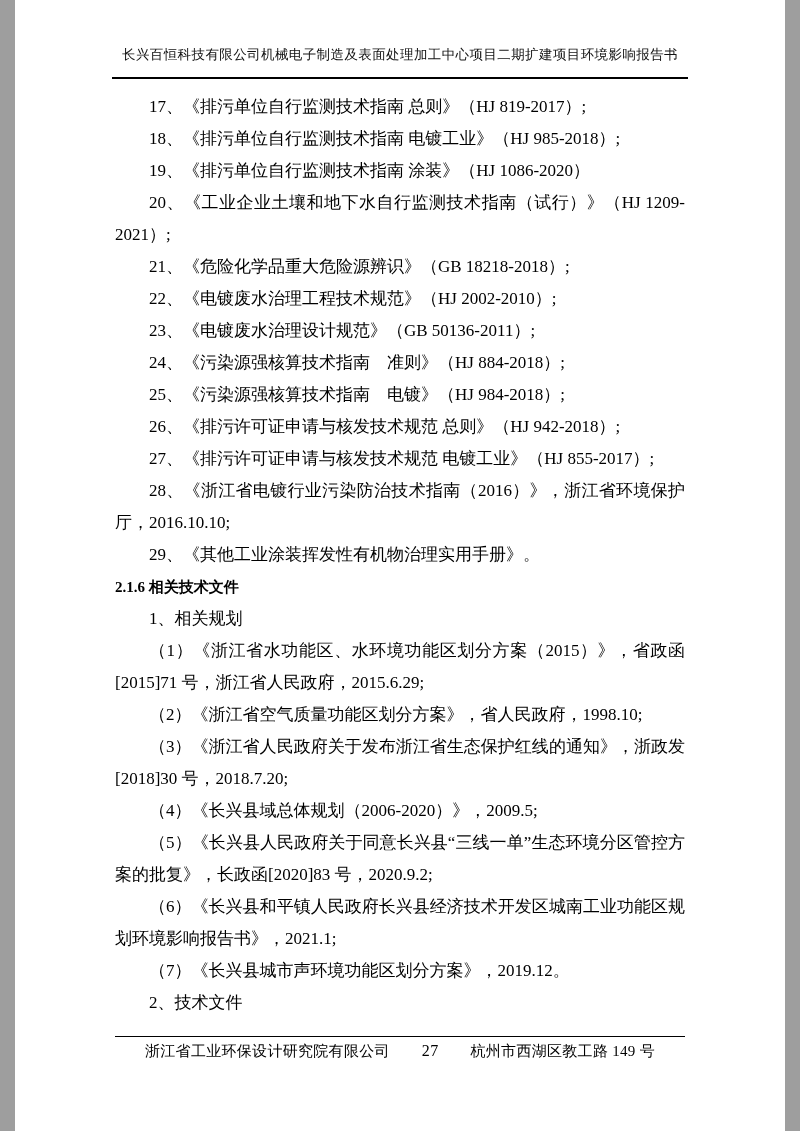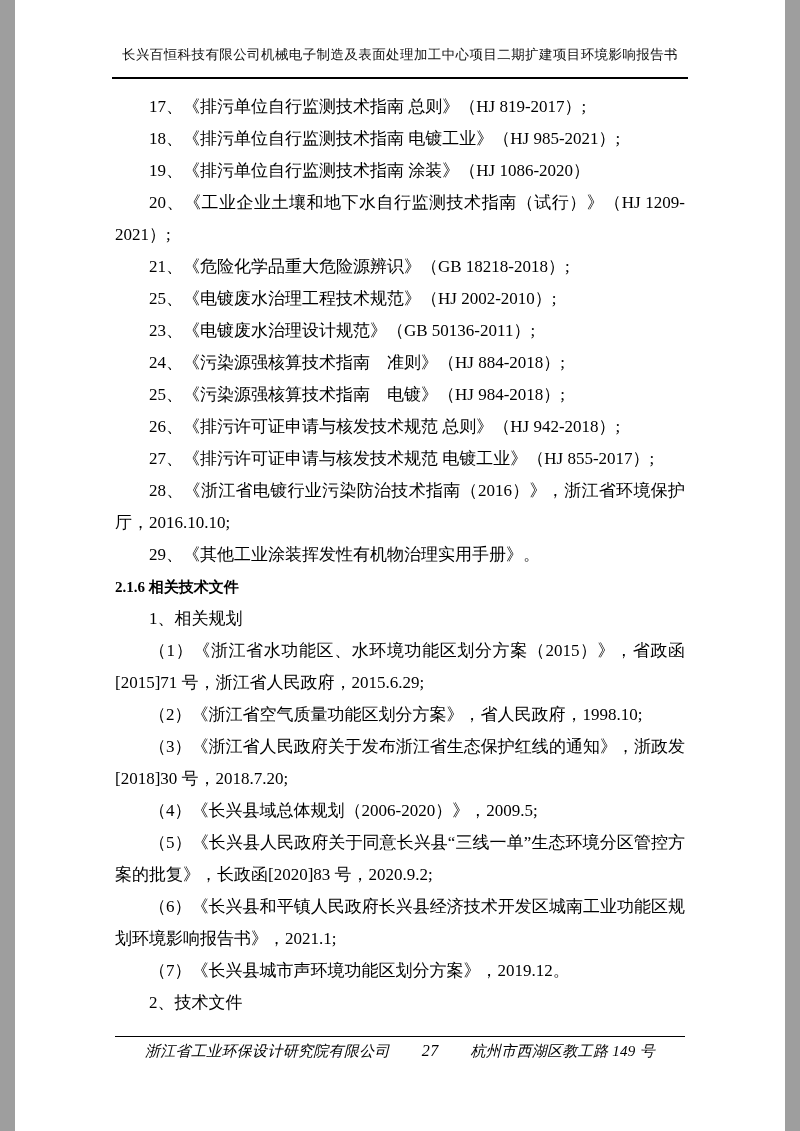--- a/index.html
+++ b/index.html
@@ -53,41 +53,40 @@
     border-top: 1.6px solid #000000;
     height: 0;
   }
   .footer-row {
     display: flex;
     justify-content: space-between;
     align-items: baseline;
     padding: 5px 30px 0 30px;
     font-size: 15px;
     letter-spacing: 0.3px;
-    font-style: italic;
   }
   .footer-page { font-size: 16px; }
 </style>
 </head>
 <body>
 
 <div class="page">
 
   <div class="page-header">
     <div class="header-title">长兴百恒科技有限公司机械电子制造及表面处理加工中心项目二期扩建项目环境影响报告书</div>
     <hr class="header-rule">
   </div>
 
   <div class="content">
       <p class="para indent">17、《排污单位自行监测技术指南 总则》（HJ 819-2017）;</p>
-      <p class="para indent">18、《排污单位自行监测技术指南 电镀工业》（HJ 985-2021）;</p>
+      <p class="para indent">18、《排污单位自行监测技术指南 电镀工业》（HJ 985-2018）;</p>
       <p class="para indent">19、《排污单位自行监测技术指南 涂装》（HJ 1086-2020）</p>
       <p class="para indent">20、《工业企业土壤和地下水自行监测技术指南（试行）》（HJ 1209-2021）;</p>
       <p class="para indent">21、《危险化学品重大危险源辨识》（GB 18218-2018）;</p>
-      <p class="para indent">25、《电镀废水治理工程技术规范》（HJ 2002-2010）;</p>
+      <p class="para indent">22、《电镀废水治理工程技术规范》（HJ 2002-2010）;</p>
       <p class="para indent">23、《电镀废水治理设计规范》（GB 50136-2011）;</p>
       <p class="para indent">24、《污染源强核算技术指南　准则》（HJ 884-2018）;</p>
       <p class="para indent">25、《污染源强核算技术指南　电镀》（HJ 984-2018）;</p>
       <p class="para indent">26、《排污许可证申请与核发技术规范 总则》（HJ 942-2018）;</p>
       <p class="para indent">27、《排污许可证申请与核发技术规范 电镀工业》（HJ 855-2017）;</p>
       <p class="para indent">28、《浙江省电镀行业污染防治技术指南（2016）》，浙江省环境保护厅，2016.10.10;</p>
       <p class="para indent">29、《其他工业涂装挥发性有机物治理实用手册》。</p>
       <p class="para heading">2.1.6 相关技术文件</p>
       <p class="para indent">1、相关规划</p>
       <p class="para indent">（1）《浙江省水功能区、水环境功能区划分方案（2015）》，省政函[2015]71 号，浙江省人民政府，2015.6.29;</p>

